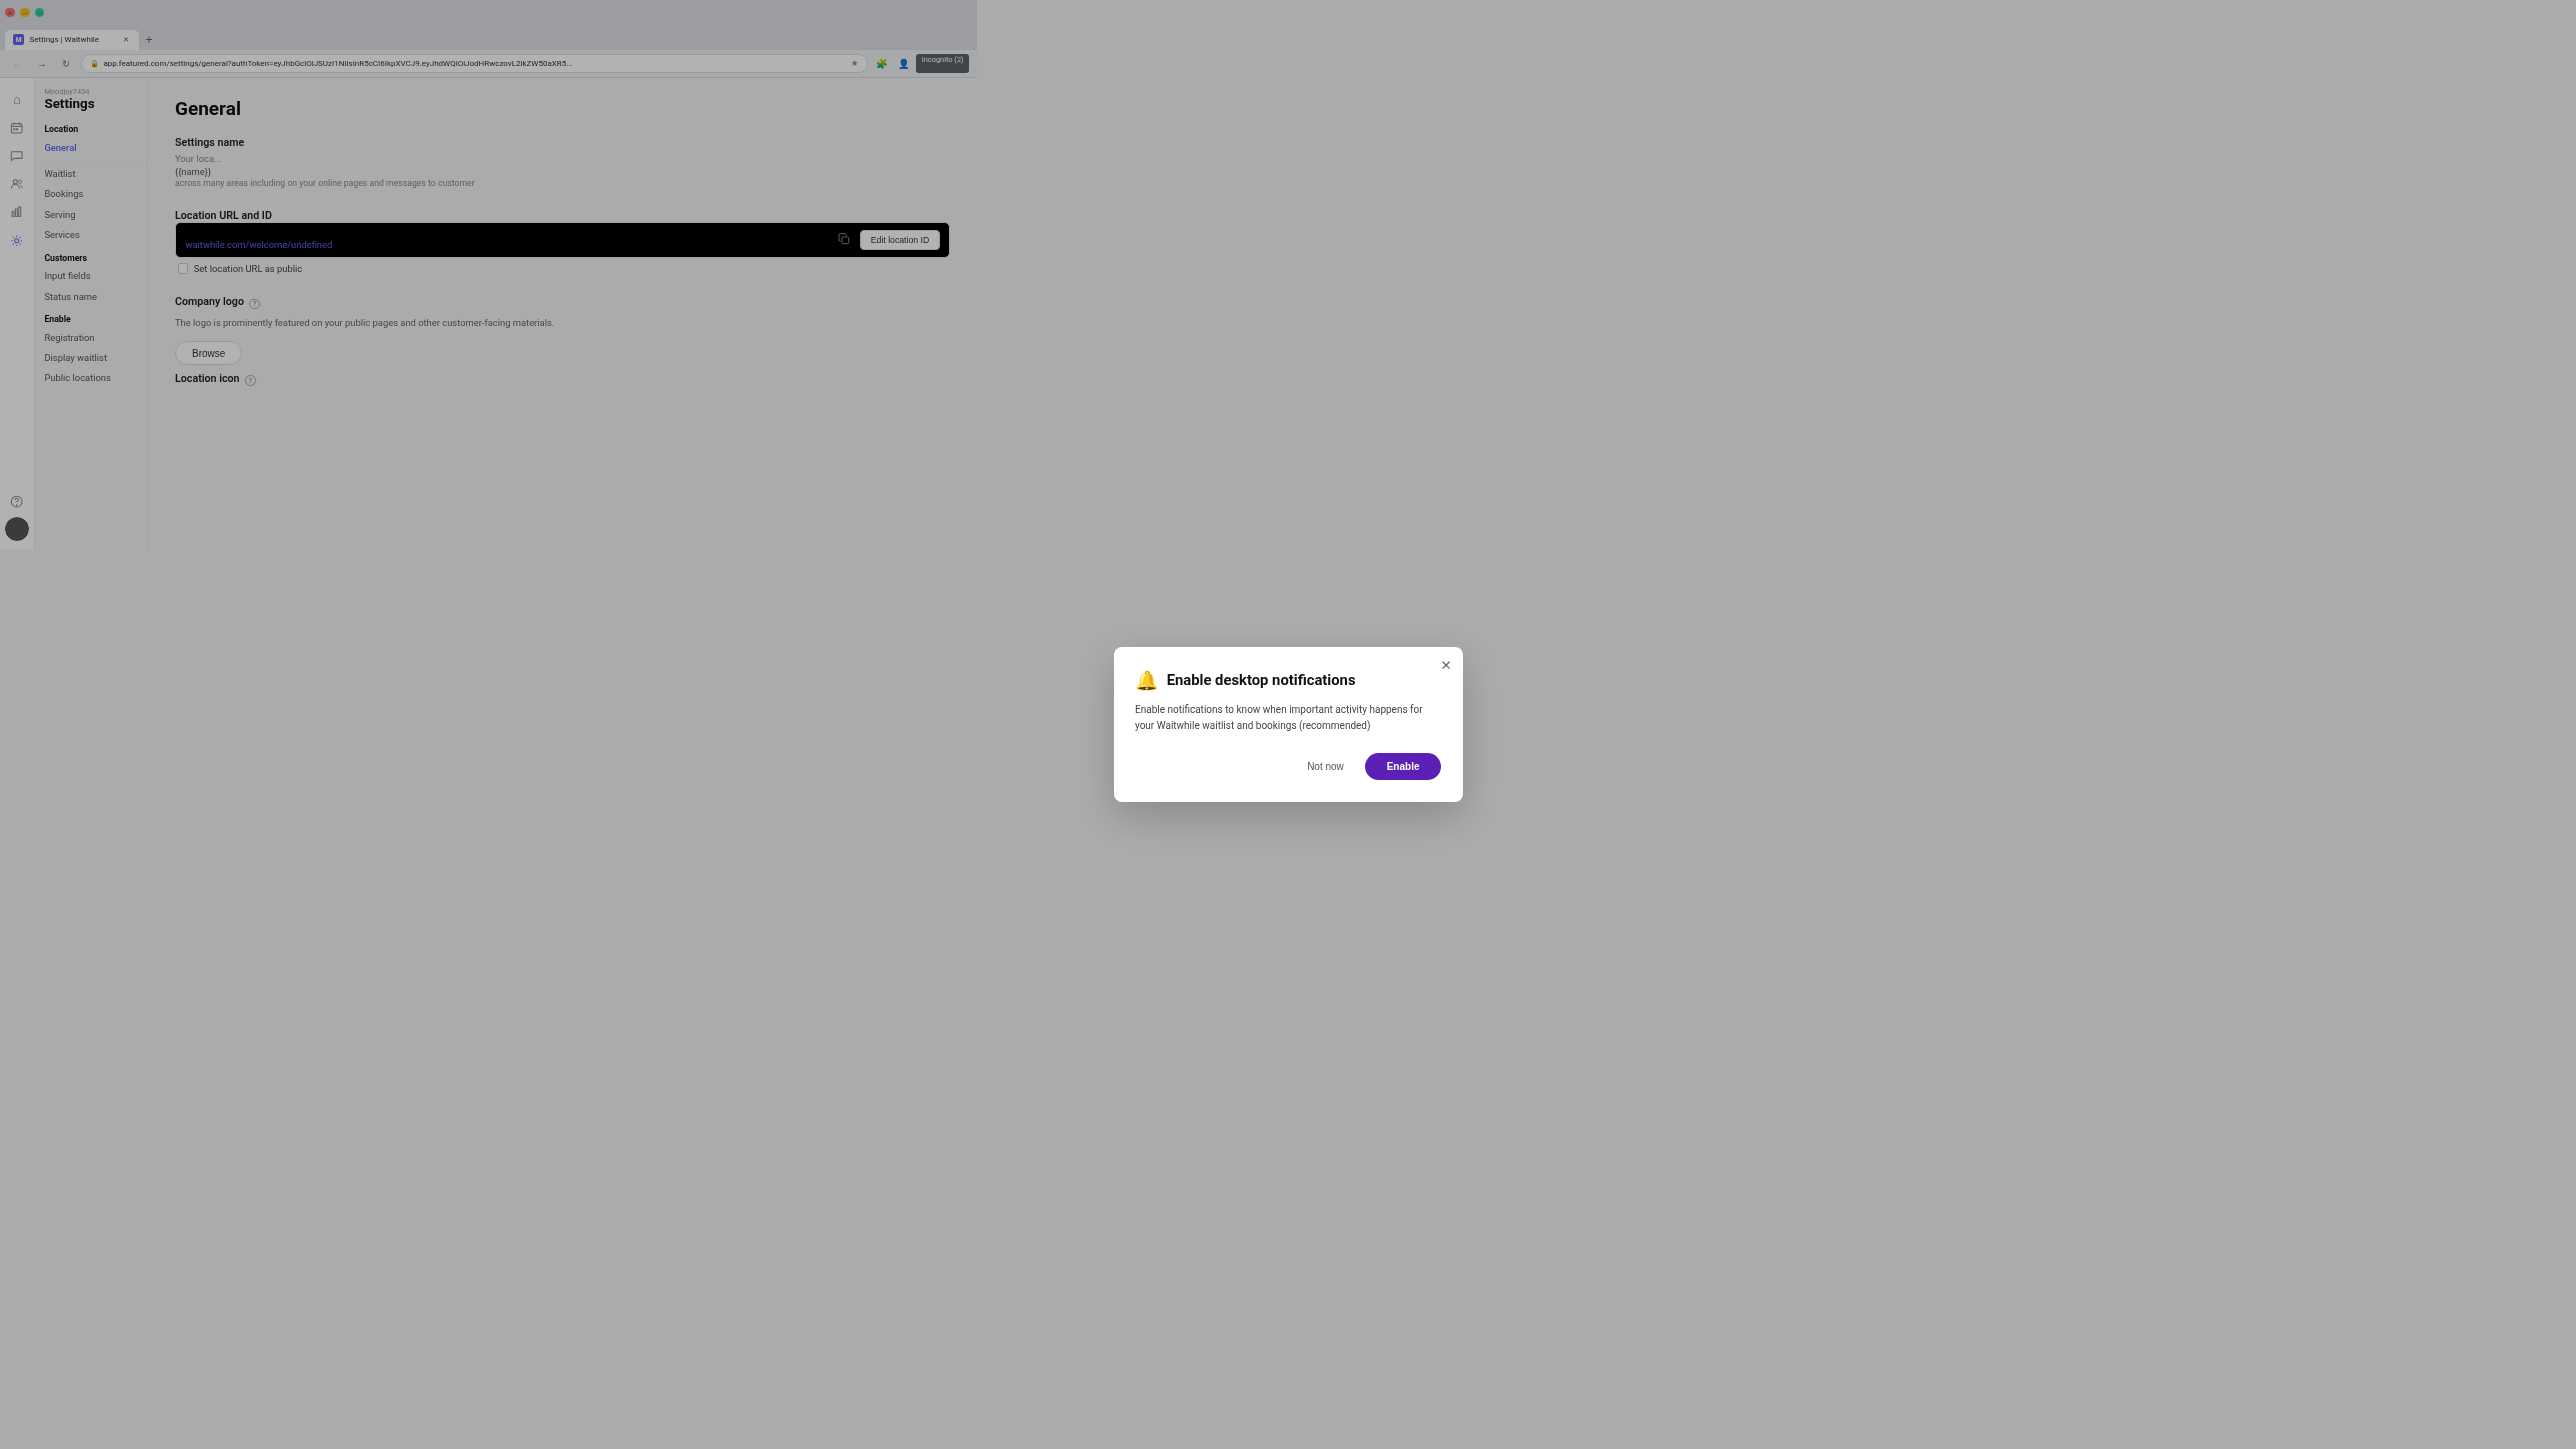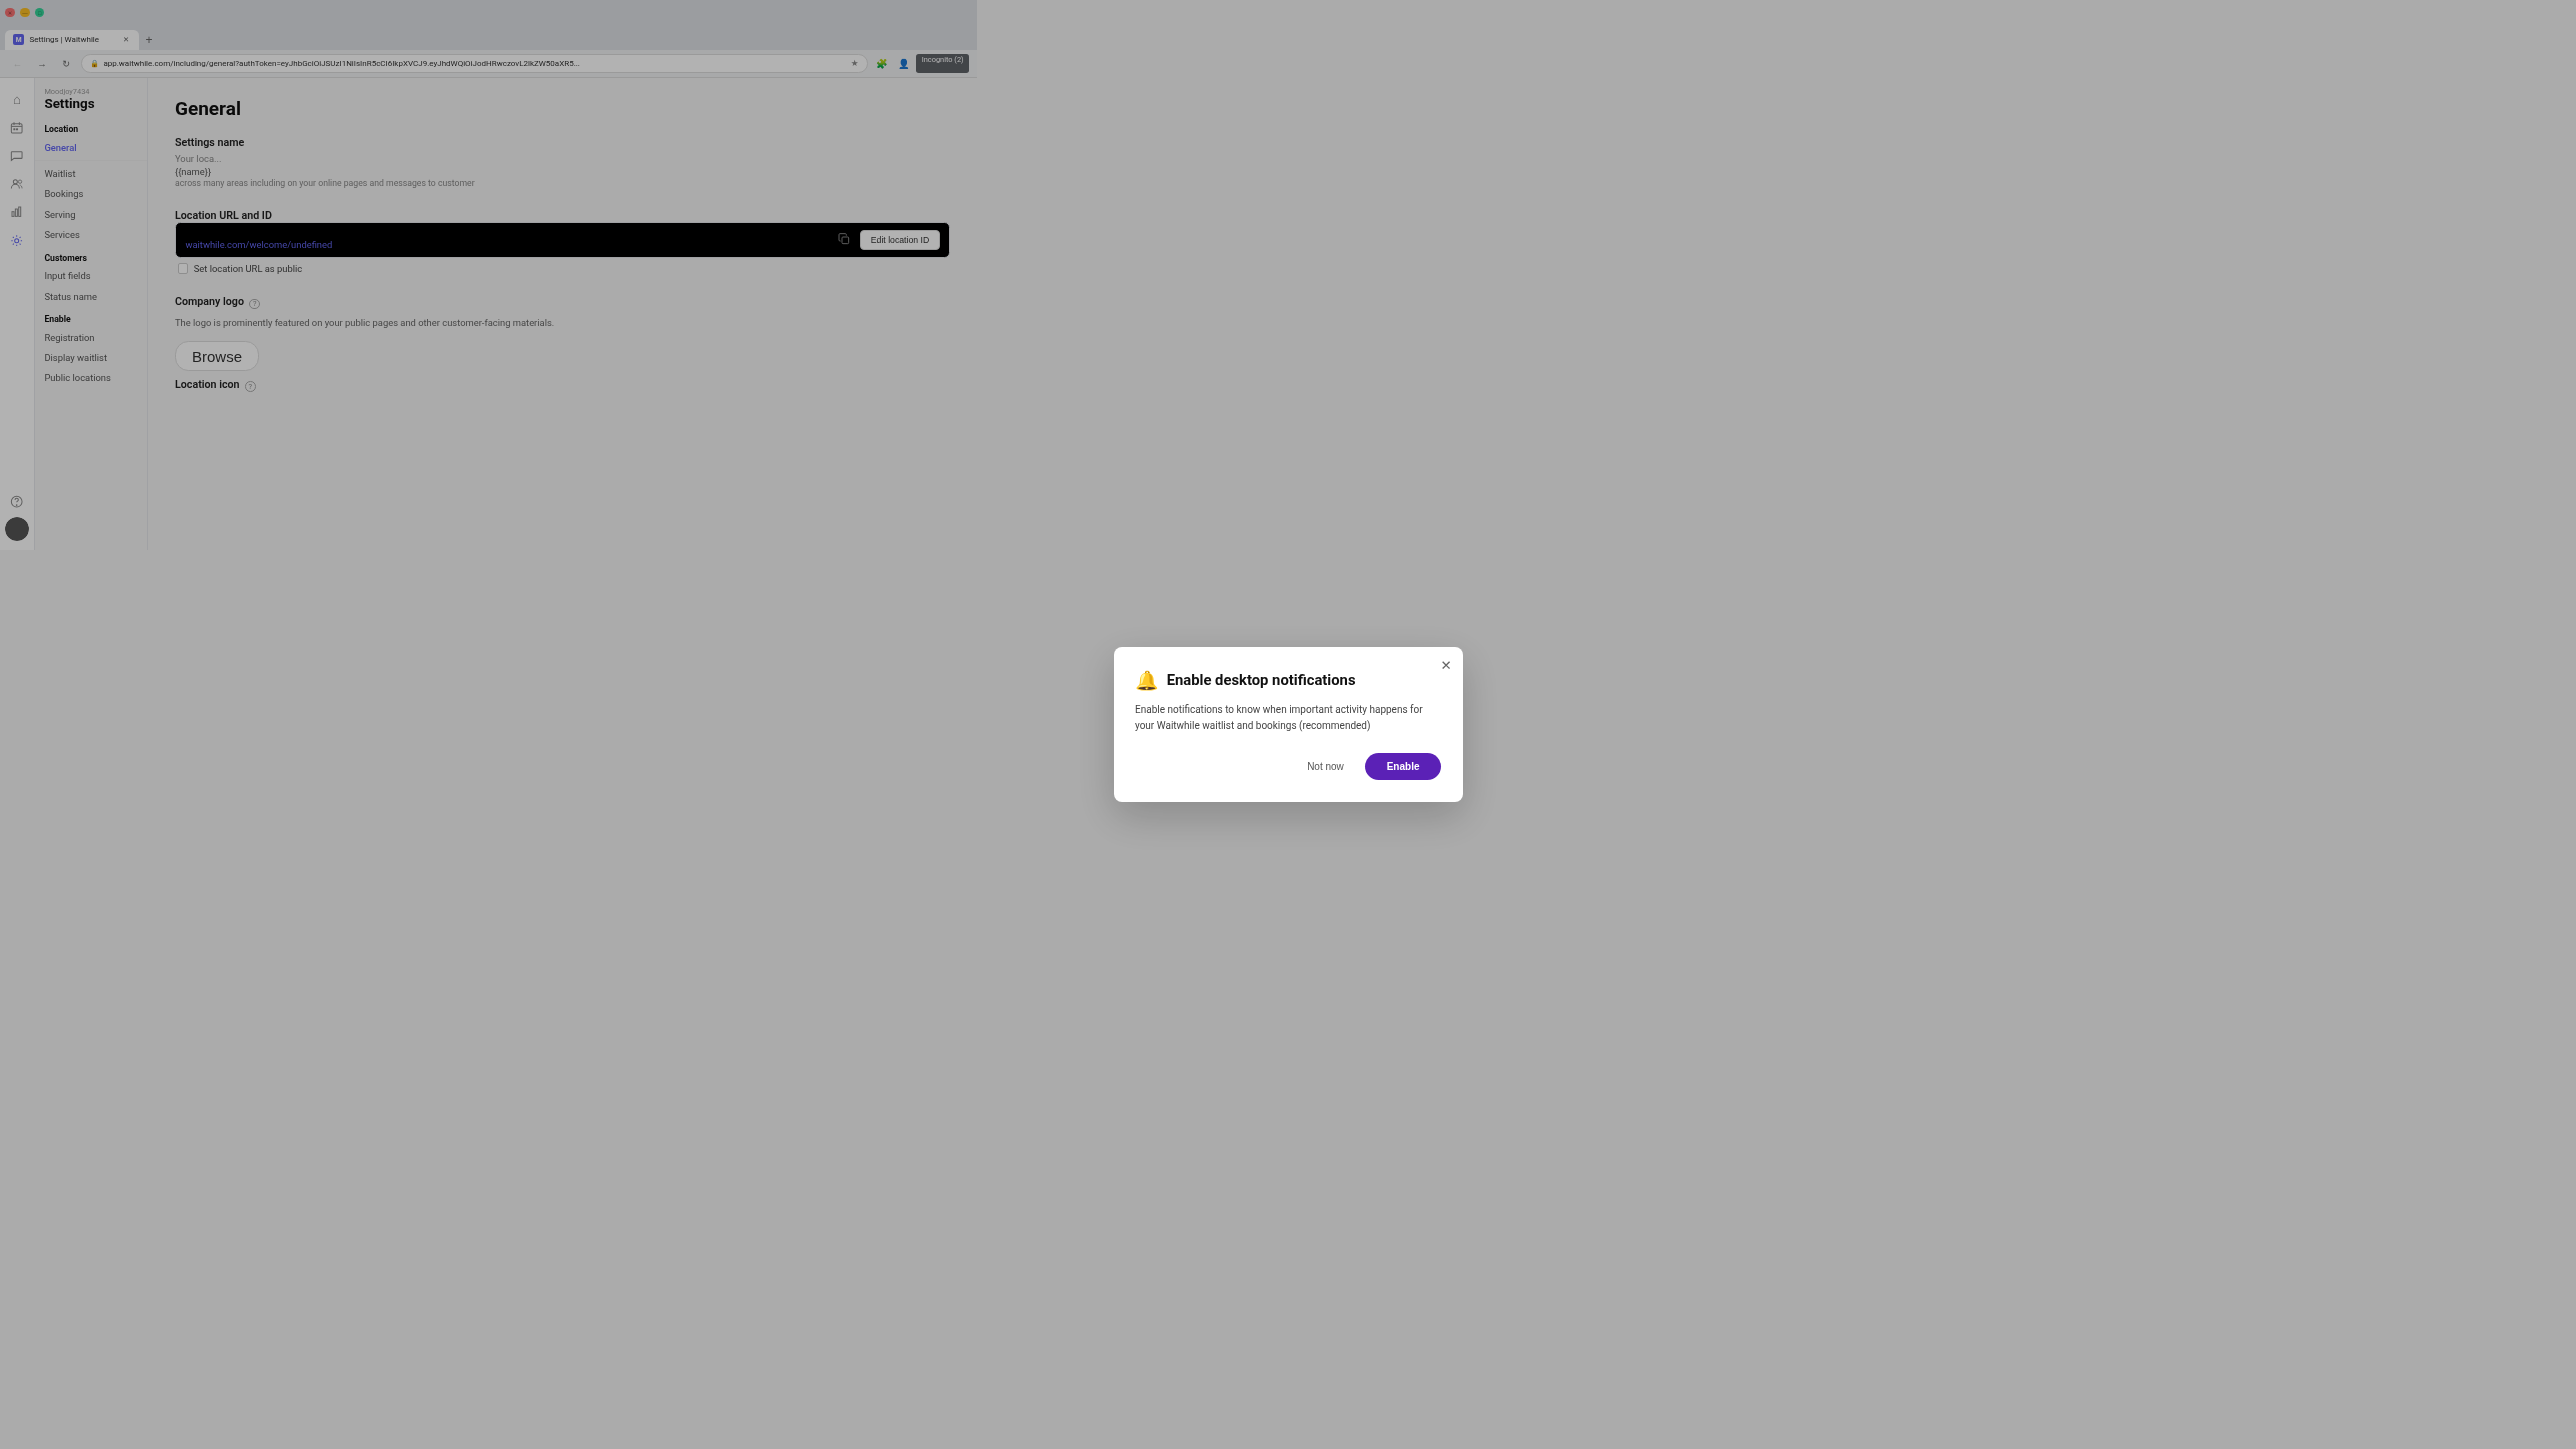--- a/index.html
+++ b/index.html
@@ -282,21 +282,21 @@
       justify-content: center;
       font-size: 7.4px;
       color: #888;
       cursor: pointer;
     }
     .browse-btn {
       border: 0.7px solid #ddd;
       border-radius: 13.4px;
       padding: 5.4px 16px;
       background: white;
-      font-size: 15px;
+      font-size: 10px;
       cursor: pointer;
       color: #333;
       margin-top: 8px;
       text-align: right;
     }
 
     
     .modal-overlay {
       position: fixed;
       top: 0;
@@ -457,21 +457,21 @@
     </div>
     <button class="tab-new">+</button>
   </div>
 
   <div class="browser-toolbar">
     <button class="nav-btn disabled">←</button>
     <button class="nav-btn">→</button>
     <button class="nav-btn">↻</button>
     <div class="address-bar">
       <span class="address-bar-lock">🔒</span>
-      <span class="address-text">app.waitwhile.com/including/general?authToken=eyJhbGciOiJSUzI1NiIsInR5cCI6IkpXVCJ9.eyJhdWQiOiJodHRwczovL2lkZW50aXR5...</span>
+      <span class="address-text">app.featured.com/settings/general?authToken=eyJhbGciOiJSUzI1NiIsInR5cCI6IkpXVCJ9.eyJhdWQiOiJodHRwczovL2lkZW50aXR5...</span>
       <span style="color:#888;font-size:8.7px;">★</span>
     </div>
     <div class="toolbar-actions">
       <button class="nav-btn">🧩</button>
       <button class="nav-btn">👤</button>
       <span class="incognito-badge">Incognito (2)</span>
     </div>
   </div>
 </div>
 

